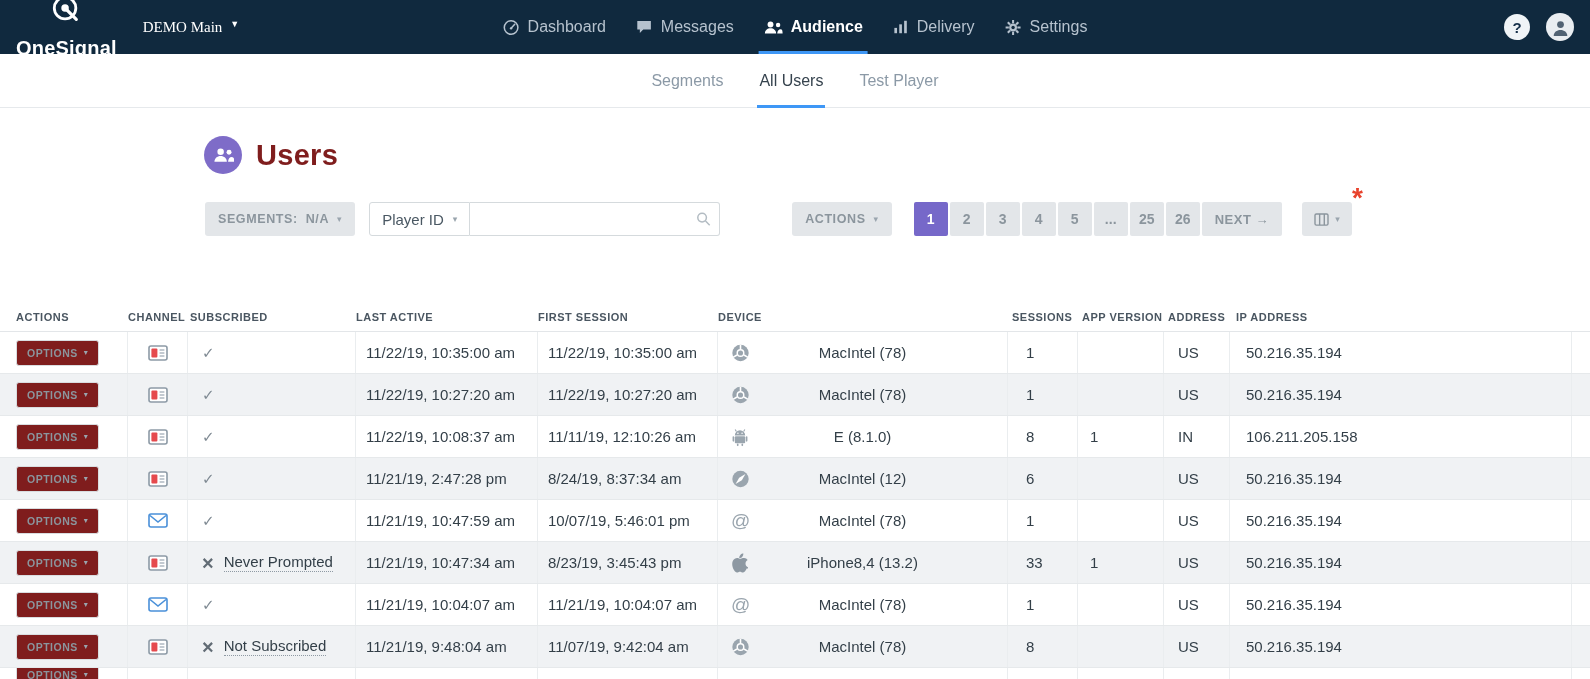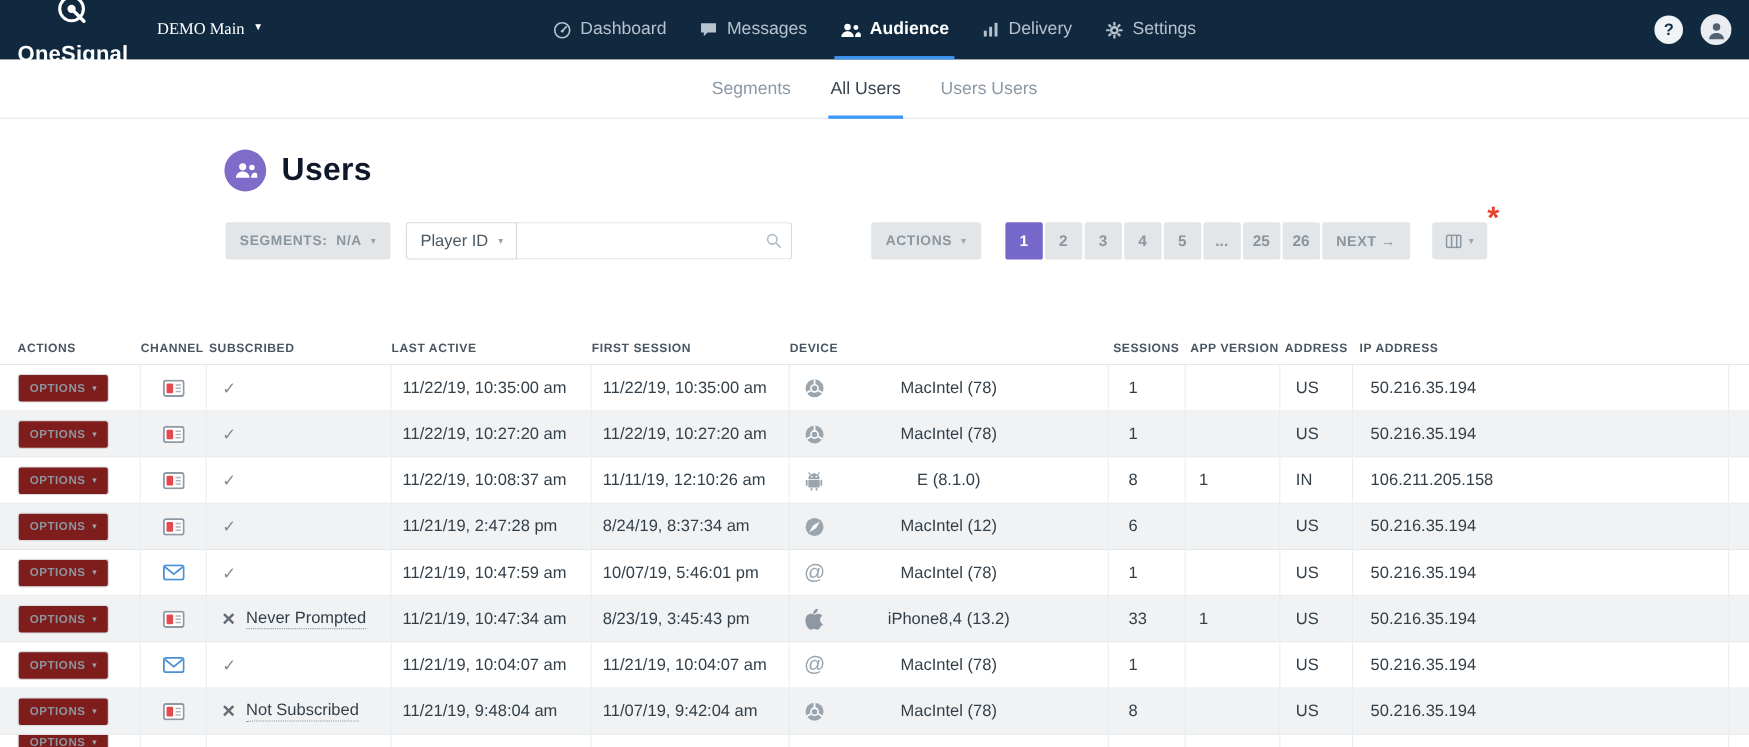--- a/index.html
+++ b/index.html
@@ -44,21 +44,21 @@
   .tab { margin:0 18px; display:flex; align-items:center; font-size:16px; color:#8b99a6; position:relative; cursor:pointer; }
   .tab.active { color:#36434e; }
   .tab.active::after { content:""; position:absolute; left:-2px; right:-2px; bottom:-1px; height:3px; background:#3e97f6; }
 
   
   .page-head { display:flex; align-items:center; margin:28px 0 0 204px; height:38px; }
   .users-badge {
     width:38px; height:38px; border-radius:50%; background:#7e6cc8;
     display:flex; align-items:center; justify-content:center; margin-right:14px;
   }
-  .page-title { font-size:29px; font-weight:bold; color:#0f172a; letter-spacing:.3px; }
+  .page-title { font-size:29px; font-weight:bold; color:#7f1d1d; letter-spacing:.3px; }
 
   
   .toolbar { display:flex; align-items:center; margin-top:27px; padding-left:205px; height:36px; }
   .btn-gray {
     display:inline-flex; align-items:center; gap:8px; background:#e3e6e9; border:none; border-radius:3px;
     height:34px; padding:0 13px; color:#8b959d; font-weight:bold; font-size:12.5px; letter-spacing:.6px;
     font-family:inherit; cursor:pointer; white-space:nowrap;
   }
   .caret { font-size:9px; color:#9aa5ae; }
   .btn-gray .caret { color:#9aa5ae; }
@@ -228,21 +228,21 @@
   </header>
 
   <div class="tabbar">
     <div class="tab">
       <span>Segments</span>
     </div>
     <div class="tab active">
       <span>All Users</span>
     </div>
     <div class="tab">
-      <span>Users Users</span>
+      <span>Test Player</span>
     </div>
   </div>
 
   <div class="page-head">
     <div class="users-badge">
       <svg width="21" height="16" viewBox="0 0 22 16" fill="#fff">
           <circle cx="8" cy="4.5" r="3.4"></circle>
           <path d="M1.5 15 c0-3.6 2.9-6 6.5-6 s6.5 2.4 6.5 6 z"></path>
           <circle cx="16.8" cy="5.2" r="2.6"></circle>
           <path d="M15.8 15 c.2-2.9 1.5-5 4-5 1.6 0 2.7 2.1 2.7 5 z"></path>

